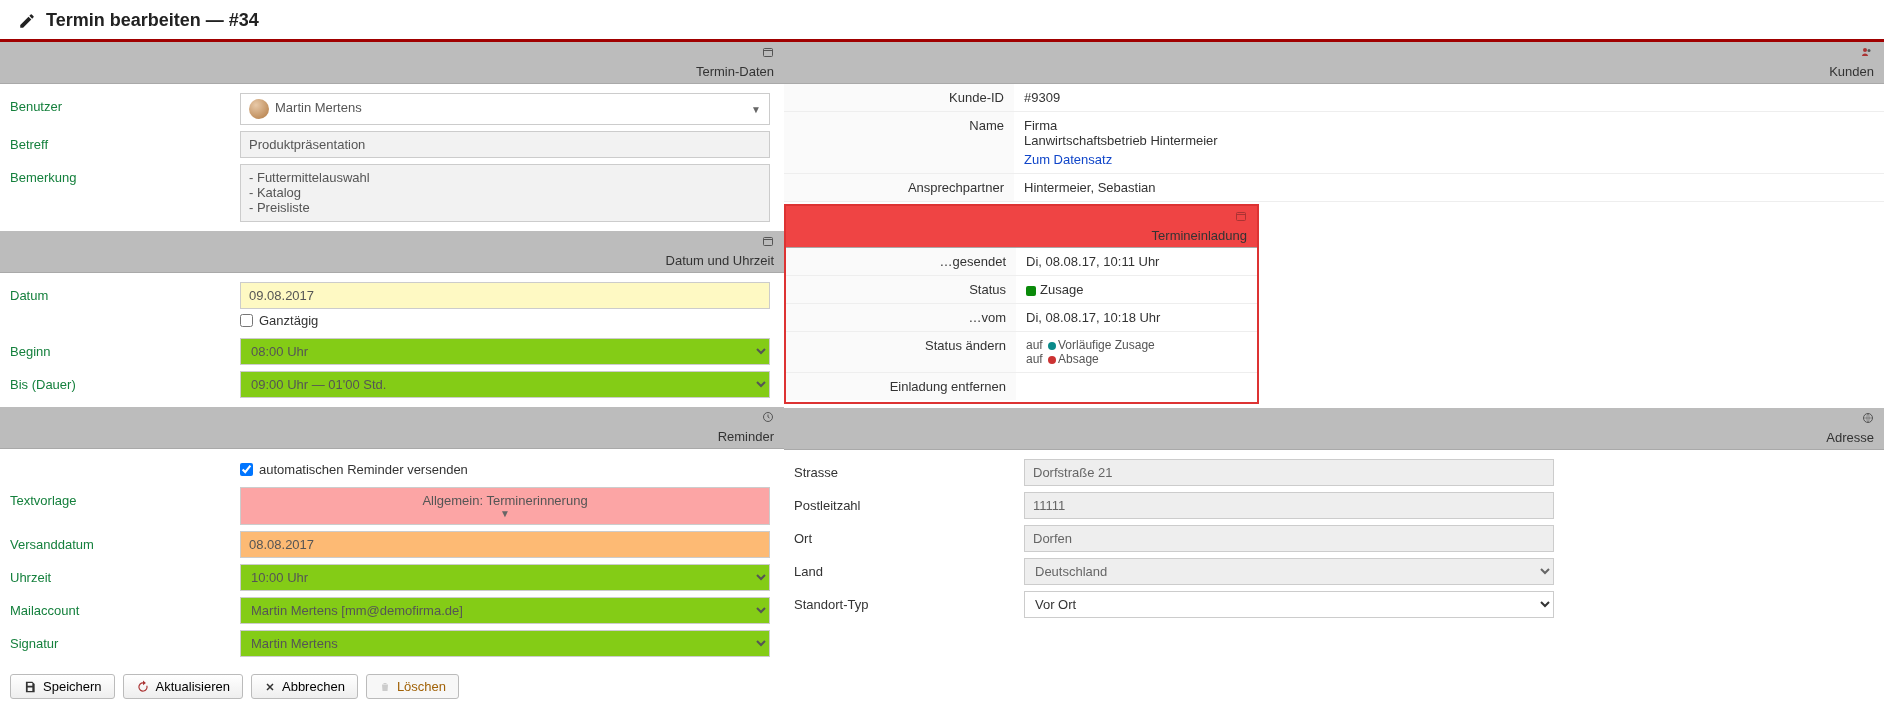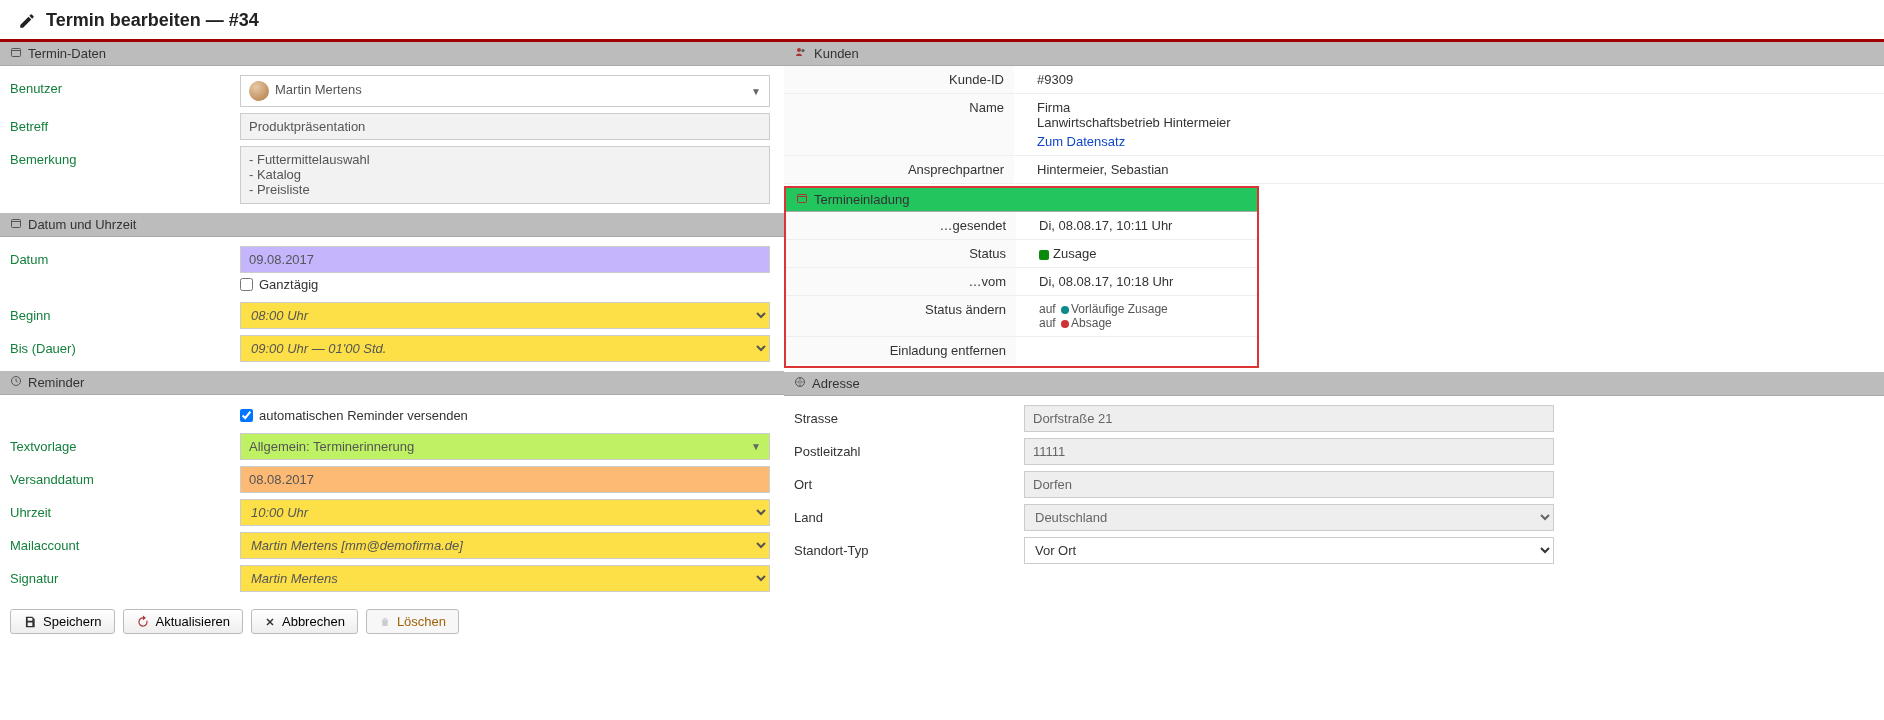--- a/index.html
+++ b/index.html
@@ -12,42 +12,43 @@
   }
   .header h1 { font-size: 18px; font-weight: bold; color: #222; }
   .cols { display: flex; }
   .col-left { width: 784px; }
   .col-right { flex: 1; }
   .section-head {
     background: #bcbcbc;
     padding: 4px 10px;
     font-size: 13px;
     color: #333;
-    display: flex; align-items: flex-start; gap: 6px;
+    display: flex; align-items: flex-end; gap: 6px;
     border-bottom: 1px solid #a9a9a9;
-  }
-  .section-head.highlight { background:#22c55e; }
+    flex-direction: column;
+  }
+  .section-head.highlight { background:#ef4444; }
   .form-row { display: flex; padding: 3px 10px; align-items: flex-start; }
   .form-label { width: 230px; padding-top: 6px; color: #15803d; }
   .form-ctrl { flex: 1; max-width: 530px; }
   .form-ctrl .input, .form-ctrl select, .form-ctrl .textarea, .form-ctrl .combo {
     width: 100%;
     border: 1px solid #ccc;
     background: #f2f2f2;
     padding: 5px 8px;
     font-size: 13px;
     color: #555;
   }
   .form-ctrl .combo { display:flex; align-items:center; justify-content:space-between; background:#fff; }
-  .form-ctrl .combo.grey { background:#bef264;}
+  .form-ctrl .combo.grey { background:#fca5a5;flex-direction:column;}
   .combo .caret { color:#666; font-size:10px; }
   .textarea { min-height: 58px; white-space: pre-line; }
   .checkbox-row { display:flex; align-items:center; gap:6px; padding:4px 0;}
-  select.native { width:100%; border:1px solid #ccc; background:#fde047; padding:4px 6px; font-size:13px;font-style:italic; }
-  .kv-row { display:flex; border-bottom:1px solid #eee;gap:13px; }
+  select.native { width:100%; border:1px solid #ccc; background:#84cc16; padding:4px 6px; font-size:13px; }
+  .kv-row { display:flex; border-bottom:1px solid #eee; }
   .kv-label { width:230px; text-align:right; padding:6px 10px; color:#333; background:#fafafa;}
   .kv-value { flex:1; padding:6px 10px; }
   .kv-row.no-border { border-bottom:none; }
   .link { color:#1046c9; cursor:pointer; }
   .status-dot { display:inline-block; width:10px; height:10px; border-radius:2px; vertical-align:middle; margin-right:4px;}
   .dot-green { background:#0a8a0a; }
   .dot-teal  { display:inline-block; width:8px; height:8px; border-radius:50%; background:#0a8a8a; vertical-align:middle; margin:0 2px;}
   .dot-red   { display:inline-block; width:8px; height:8px; border-radius:50%; background:#c33; vertical-align:middle; margin:0 2px;}
   .highlight-box {
     border: 2px solid #d33;
@@ -126,21 +127,21 @@
         <svg class="hicon" width="12" height="12" viewBox="0 0 24 24">
             <rect x="3" y="5" width="18" height="16" rx="2" fill="none" stroke="#555" stroke-width="2"></rect>
             <path d="M3 9h18" stroke="#555" stroke-width="2"></path>
           </svg>
         <span>Datum und Uhrzeit</span>
       </div>
       <div style="padding:6px 0;">
         <div class="form-row">
           <div class="form-label">Datum</div>
           <div class="form-ctrl">
-            <div class="input" style="background:#c4b5fd">09.08.2017</div>
+            <div class="input" style="background:#fef9c3">09.08.2017</div>
             <div class="checkbox-row">
               <input type="checkbox" style="">
               <span>Ganztägig</span>
             </div>
           </div>
         </div>
         <div class="form-row">
           <div class="form-label">Beginn</div>
           <div class="form-ctrl"><select class="native"><option>08:00 Uhr</option></select></div>
         </div>

